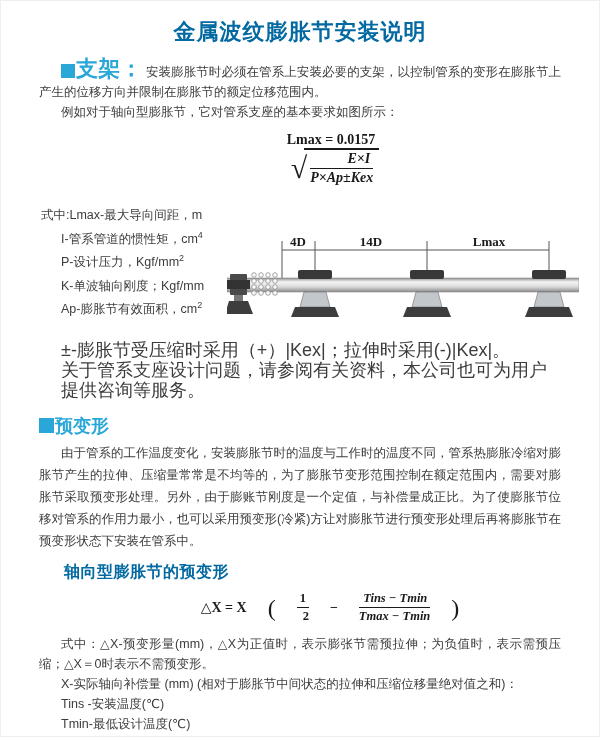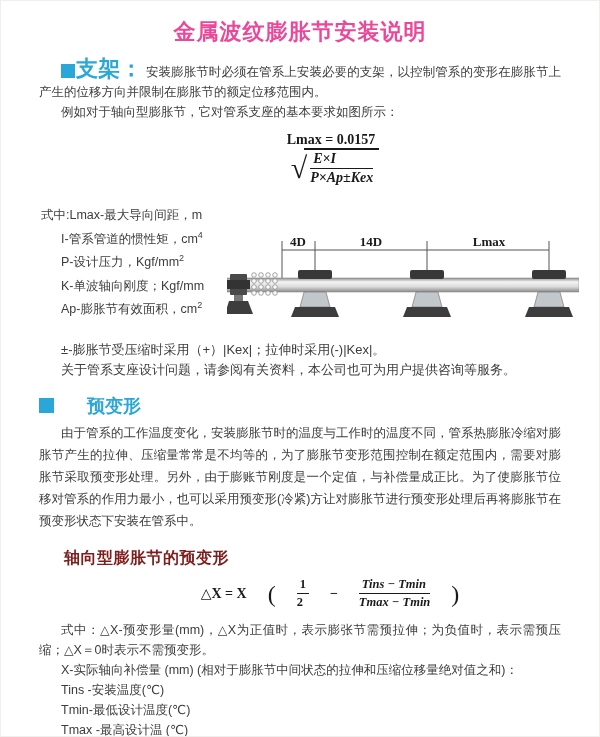--- a/index.html
+++ b/index.html
@@ -6,68 +6,68 @@
   html,body { background:#fbfbf9; }
   body {
     width:600px; height:737px; overflow:hidden;
     font-family:"Liberation Sans","DejaVu Sans",sans-serif;
     color:#3c3c3c; background:#fff;
     border:1px solid #f0efec;
   }
   .page { padding:10px 38px 0 38px; }
 
   .doc-title {
-    text-align:center; font-size:22px; font-weight:bold; color:#ec4899;
+    text-align:center; font-size:22px; font-weight:bold; color:#0369a1;
     letter-spacing:1px; margin:6px 0 12px 0;
   }
 
   p.body-text { font-size:12.5px; line-height:20px; text-align:justify; }
   .indent { text-indent:22px; }
 
   .sec-head-inline { white-space:nowrap; }
   .blue-square {
     display:inline-block; width:14px; height:14px; background:#2aa7d9;
     vertical-align:-2px; margin-right:1px;
   }
   .sec-head-label { color:#2aa7d9; font-size:22px; font-weight:bold; }
 
   .section-heading { margin:14px 0 4px 0; font-size:18px; }
   .section-heading .blue-square { width:15px; height:15px; vertical-align:-1px; }
-  .section-heading .sec-head-label { font-size:18px;padding-left:32px; }
+  .section-heading .sec-head-label { font-size:18px; }
 
   
   .formula { font-family:"Liberation Serif","DejaVu Serif",serif; color:#1a1a1a; font-weight:bold; }
   .formula-1 { margin:10px 0 8px 62px; font-size:14px; display:flex; align-items:center;flex-direction:column; }
   .sqrt { display:inline-flex; align-items:center; margin-left:8px; }
   .sqrt-sym { font-size:30px; font-weight:normal; line-height:0.9; margin-right:-3px; }
   .sqrt-body { display:inline-block; border-top:2px solid #1a1a1a; padding:1px 6px 0 6px; }
-  .frac { display:inline-block; text-align:left; vertical-align:middle; font-weight:bold; }
+  .frac { display:inline-block; text-align:right; vertical-align:middle; font-weight:bold; }
   .frac .num { display:block; border-bottom:1px solid #1a1a1a; padding:0 3px 1px 3px; }
   .frac .den { display:block; padding-top:1px; }
   .frac.italic .num, .frac.italic .den { font-style:italic; }
 
   .formula-2 { text-align:center; margin:8px 0 10px 60px; font-size:14px; }
   .formula-2 .inner { display:inline-flex; align-items:center; gap:21px; }
   .paren { font-size:24px; font-weight:normal; line-height:1; }
   .small-frac { font-size:12.5px; }
 
   
   .defs-zone { position:relative; min-height:134px; margin-top:20px; }
   .def-line { font-size:12.5px; line-height:19.5px; margin-left:2px; }
   .def-line.sub { margin-left:22px; }
   sup { font-size:9px; }
 
   .diagram {
     position:absolute; right:-18px; top:28px; width:352px; height:100px;
   }
 
-  .note-line { font-size:13px; line-height:20px; margin-left:22px; }
+  .note-line { font-size:18px; line-height:20px; margin-left:22px; }
 
   .sub-heading {
-    color:#7f1d1d; font-size:16px; font-weight:bold; margin:16px 0 2px 25px;
+    color:#0369a1; font-size:16px; font-weight:bold; margin:10px 0 2px 25px;
     letter-spacing:0.5px;
   }
 
   .plain-line { font-size:12.5px; line-height:20px; margin-left:22px; }
 </style>
 </head>
 <body>
 
 <div class="page">
 

